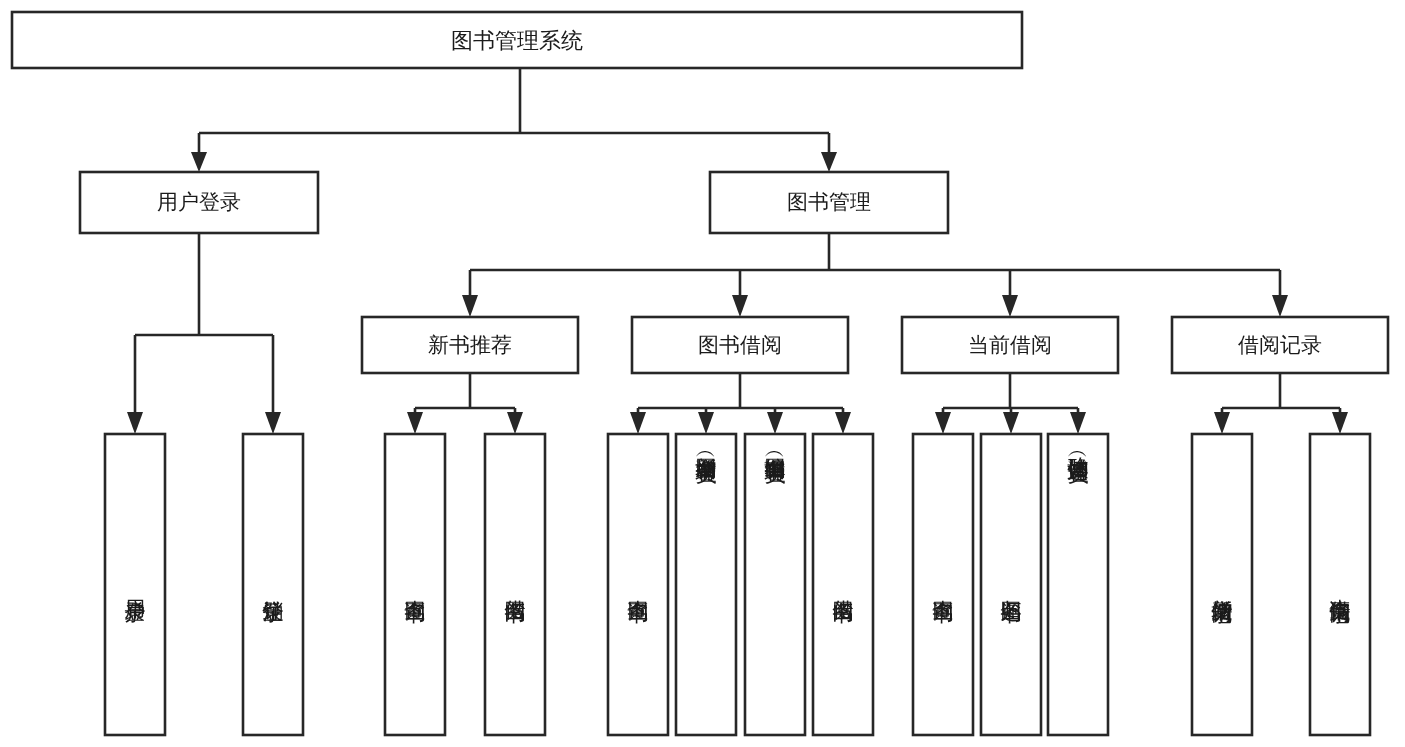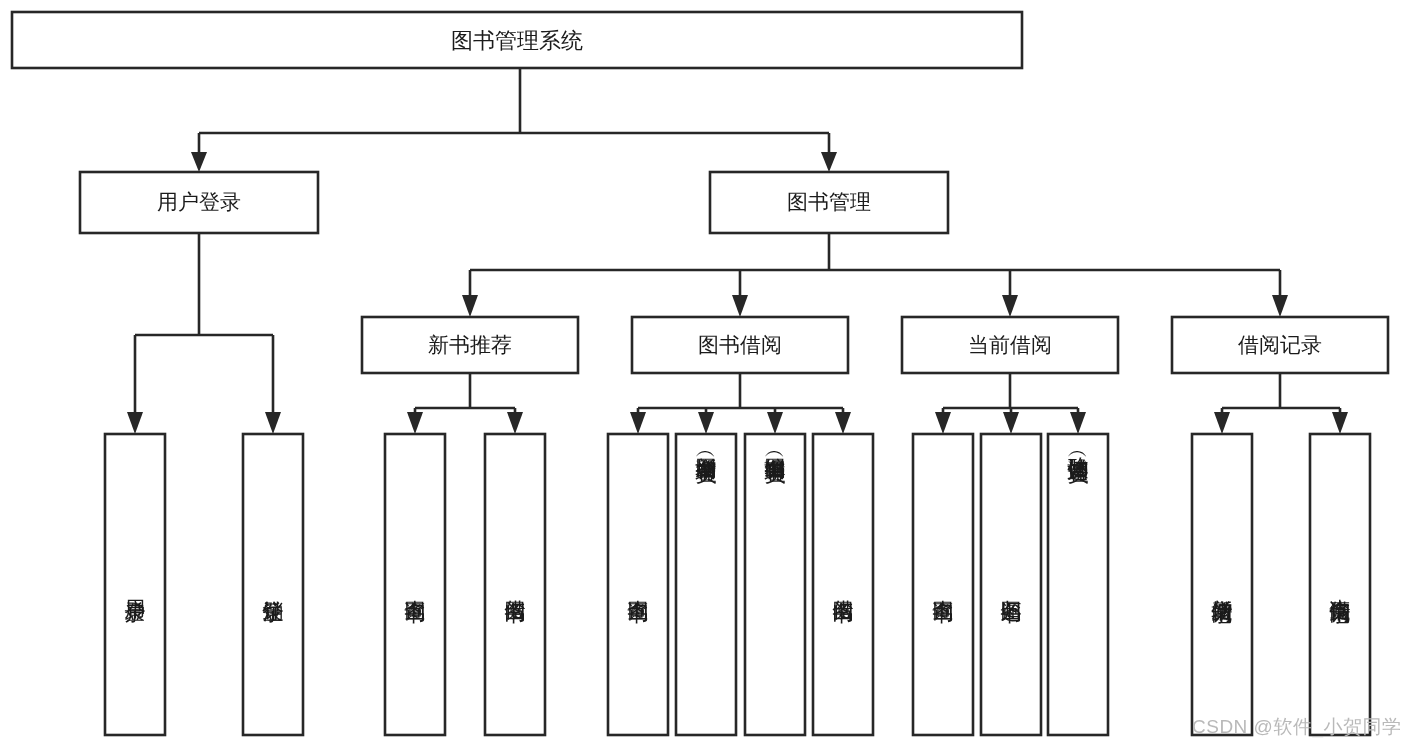--- a/index.html
+++ b/index.html
@@ -204,15 +204,14 @@
   <div class="leaf-label" style="left:608px; top:434px; width:60px; height:301px; justify-content:center; display:flex; align-items:center;">查询图书</div>
   <div class="leaf-label" style="left:676px; top:440px; width:60px; height:290px; justify-content:flex-start; display:flex; align-items:center;">新增图书（管理员）</div>
   <div class="leaf-label" style="left:745px; top:440px; width:60px; height:290px; justify-content:flex-start; display:flex; align-items:center;">编辑图书（管理员）</div>
   <div class="leaf-label" style="left:813px; top:434px; width:60px; height:301px; justify-content:center; display:flex; align-items:center;">借阅图书</div>
   <div class="leaf-label" style="left:913px; top:434px; width:60px; height:301px; justify-content:center; display:flex; align-items:center;">查询图书</div>
   <div class="leaf-label" style="left:981px; top:434px; width:60px; height:301px; justify-content:center; display:flex; align-items:center;">归还图书</div>
   <div class="leaf-label" style="left:1048px; top:440px; width:60px; height:290px; justify-content:flex-start; display:flex; align-items:center;">确认归还（管理员）</div>
   <div class="leaf-label" style="left:1192px; top:434px; width:60px; height:301px; justify-content:center; display:flex; align-items:center;">新增借阅记录</div>
   <div class="leaf-label" style="left:1310px; top:434px; width:60px; height:301px; justify-content:center; display:flex; align-items:center;">查询借阅记录</div>
 
-  <div class="watermark" style="left:1192px; top:714px;">CSDN @软件_小贺同学</div>
 
 </div>
 
 </body></html>

